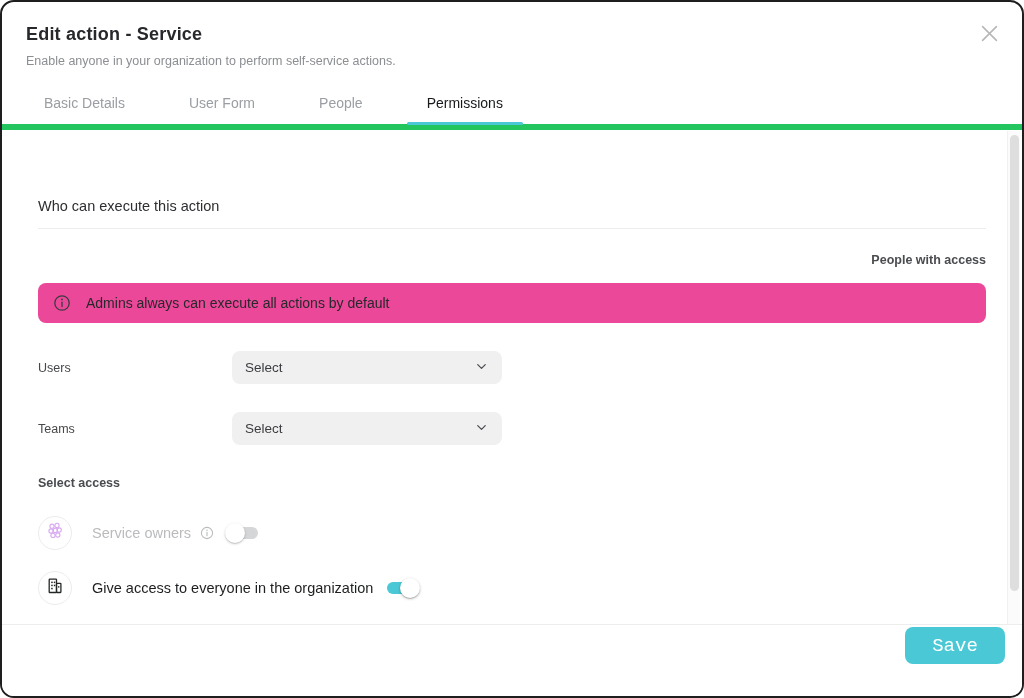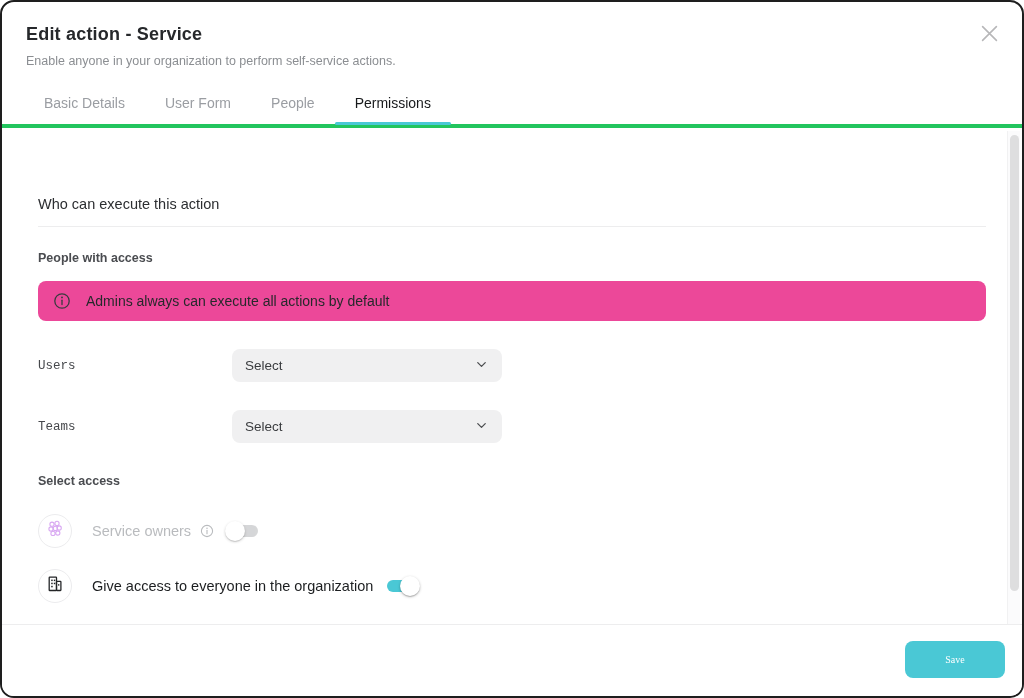--- a/index.html
+++ b/index.html
@@ -10,35 +10,35 @@
     background:#fff; border:2px solid #1e1e1e; border-radius:14px;
     font-family:"Liberation Sans", sans-serif; color:#222;
   }
   
   .header{padding:22px 24px 0;}
   .title{font-size:18px; font-weight:700; color:#26282b; letter-spacing:.2px;}
   .subtitle{font-size:12.5px; color:#8b8e92; margin-top:9px;}
   .close-btn{position:absolute; top:23px; right:23px; width:20px; height:20px;
     display:flex; align-items:center; justify-content:center; cursor:pointer;}
   
-  .tabs{display:flex; padding-left:22px; margin-top:15px; border-bottom:4px solid #22c55e;}
+  .tabs{display:flex; padding-left:22px; margin-top:15px; border-bottom:6px solid #22c55e;gap:24px;}
   .tab{padding:12px 20px 13px; font-size:14px; color:#9a9da2; position:relative; cursor:pointer; white-space:nowrap;}
   .tab.active{color:#17191b;}
   .tab.active::after{content:""; position:absolute; left:0; right:0; bottom:-1px; height:3px;
     background:var(--accent); border-radius:2px;}
   
   .content{padding:0 36px; position:relative;}
   .section-title{margin-top:68px; font-size:14.5px; color:#2c2e31;
     padding-bottom:14px; border-bottom:1px solid #ededee;}
-  .group-label{margin-top:24px; font-size:12.5px; font-weight:700; color:#4a4c50;}
+  .group-label{margin-top:24px; font-size:12.5px; font-weight:700; color:#4a4c50;text-align:right;}
   .banner{margin-top:16px; height:40px; background:#ec4899; border-radius:8px;
     display:flex; align-items:center; gap:15px; padding:0 15px; font-size:14px; color:#26282b;}
   .banner .info-ic{display:flex; color:#3a3c3f;}
   .field-row{margin-top:28px; display:flex; align-items:center;}
-  .field-label{width:194px; font-size:12.5px; color:#46484c;font-family:Liberation Mono, monospace;}
+  .field-label{width:194px; font-size:12.5px; color:#46484c;}
   .select{width:270px; height:33px; background:#f0f0f1; border-radius:8px;
     display:flex; align-items:center; justify-content:space-between;
     padding:0 13px; font-size:13.5px; color:#3a3c3f; cursor:pointer;}
   .general-label{margin-top:31px; font-size:12.5px; font-weight:700; color:#4a4c50;}
   .access-row{display:flex; align-items:center;}
   .row-owners{margin-top:26px;}
   .row-everyone{margin-top:21px;}
   .avatar{width:34px; height:34px; border:1px solid #ececee; border-radius:50%;
     display:flex; align-items:center; justify-content:center; background:#fff; flex:none;}
   .access-text{margin-left:20px; font-size:14.5px; color:#1c1e20;}
@@ -49,23 +49,23 @@
   .switch .track{position:absolute; left:3px; top:4px; width:30px; height:12px;
     border-radius:6px; background:#c8c9cb;}
   .switch .thumb{position:absolute; top:0; left:0; width:20px; height:20px; border-radius:50%;
     background:#fff; box-shadow:0 1px 1px rgba(0,0,0,.18), 0 1px 3px rgba(0,0,0,.24);}
   .switch.on .track{background:var(--accent);}
   .switch.on .thumb{left:16px;}
   .switch.disabled{opacity:.75;}
   
   .footer{position:absolute; left:0; right:0; bottom:0; height:72px;
     background:#fff; border-top:1px solid #ededee;}
-  .save-btn{position:absolute; right:17px; top:16px; width:100px; height:37px;
+  .save-btn{position:absolute; right:17px; top:2px; width:100px; height:37px;
     background:var(--accent); color:#fff; border:none; border-radius:8px;
-    font-size:10px; font-family:Liberation Serif, serif; cursor:pointer;}
+    font-size:19px; font-family:Liberation Mono, monospace; cursor:pointer;}
   
   .vscroll{position:absolute; top:129px; right:2px; width:13px; height:495px;
     background:#fbfbfc; border-left:1px solid #f1f1f2;}
   .vthumb{position:absolute; top:4px; left:2px; width:9px; height:456px;
     border-radius:5px; background:#dededf; cursor:pointer;}
 </style>
 </head>
 <body>
 
 <div class="frame">

